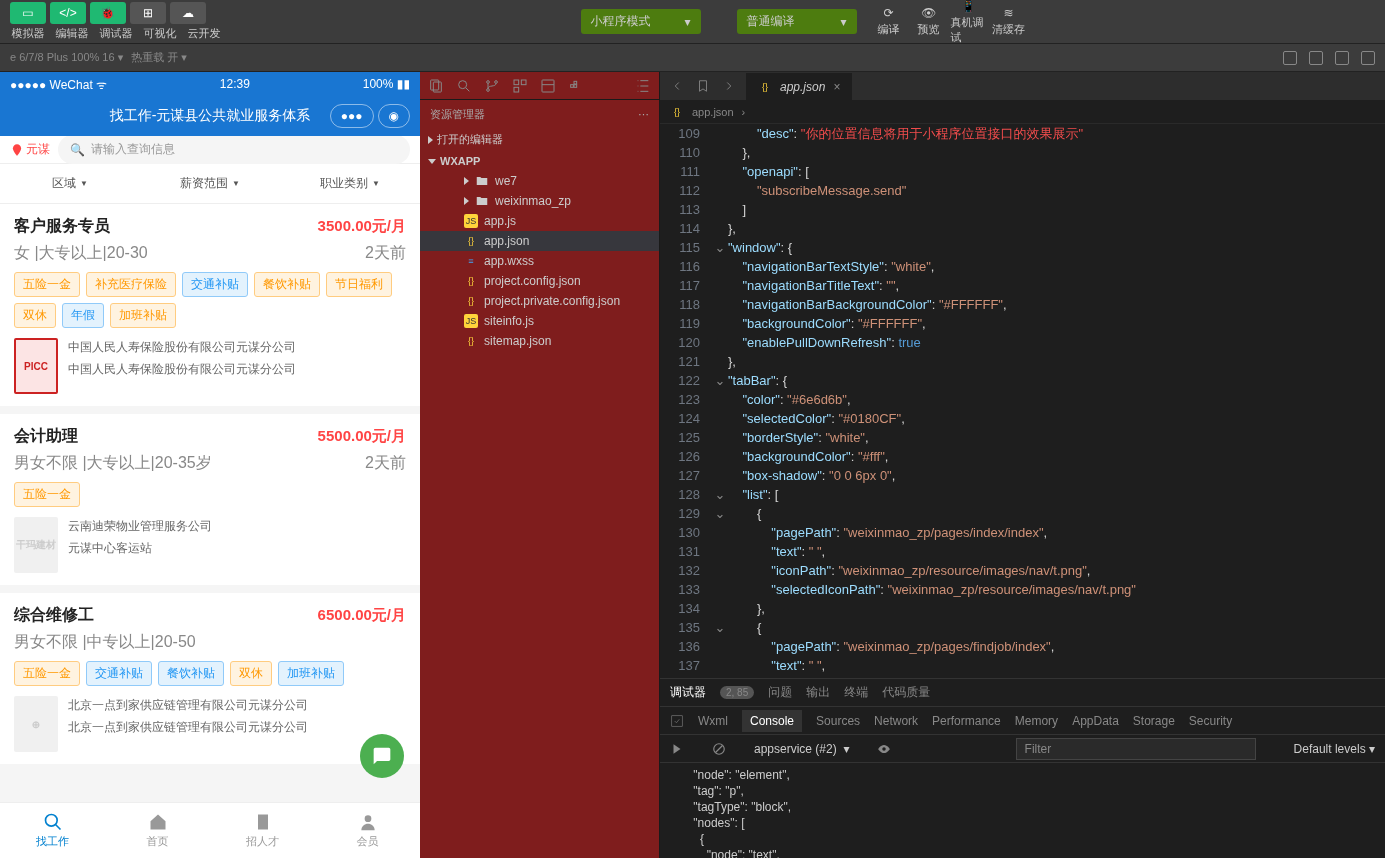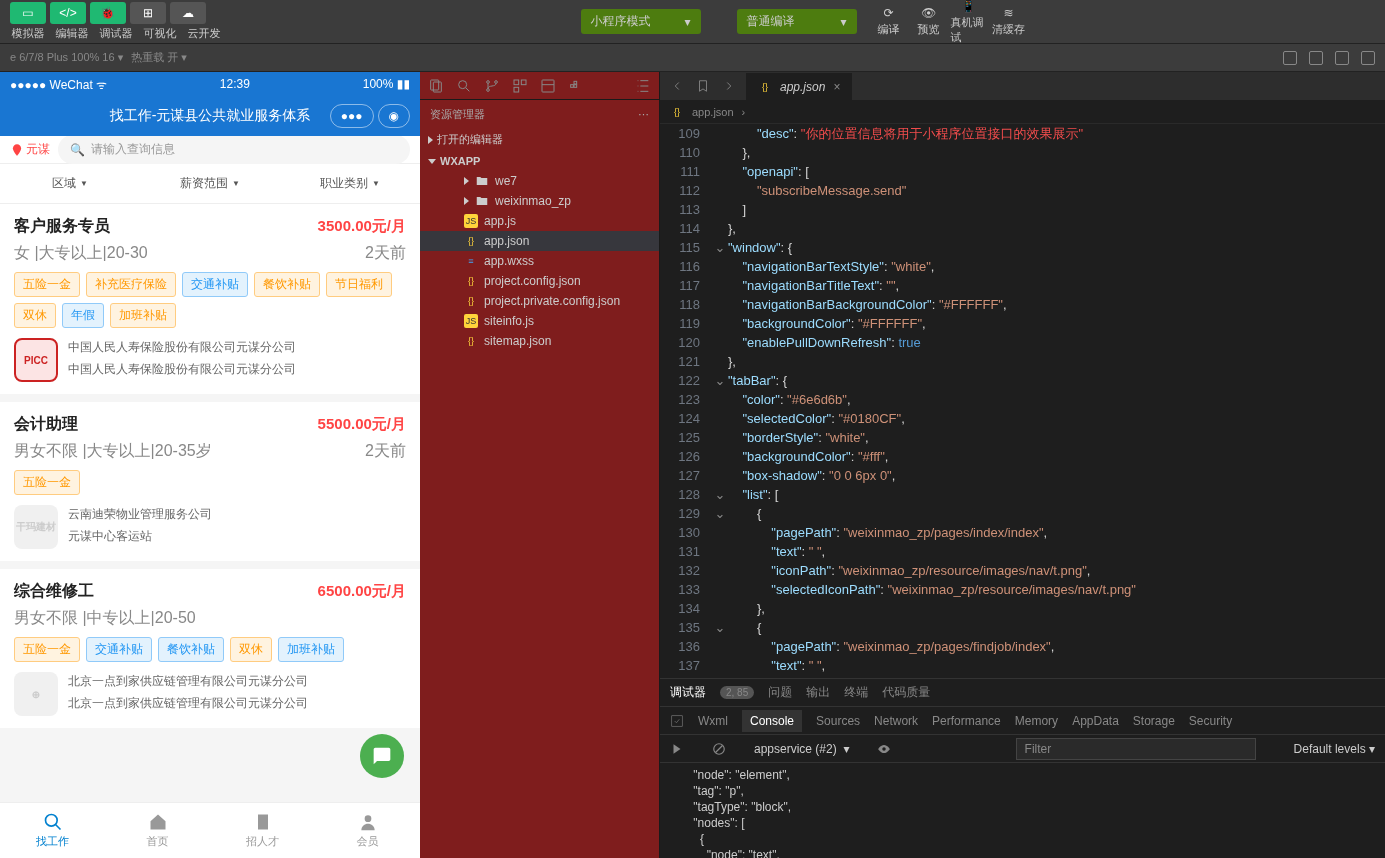--- a/index.html
+++ b/index.html
@@ -43,21 +43,21 @@
 .job { background: #fff; padding: 12px 14px; margin-bottom: 8px; }
 .job-head { display: flex; justify-content: space-between; align-items: baseline; }
 .job-title { font-size: 16px; font-weight: 600; color: #222; }
 .job-salary { color: #ff4444; font-weight: 600; font-size: 15px; }
 .job-meta { display: flex; justify-content: space-between; color: #888; margin-top: 6px; font-size: 16px; }
 .tags { display: flex; flex-wrap: wrap; gap: 6px; margin-top: 8px; }
 .tag { padding: 3px 8px; border-radius: 3px; font-size: 12px; }
 .tag-orange { background: #fff3e0; color: #ff9800; border: 1px solid #ffcc80; }
 .tag-blue { background: #e3f2fd; color: #2196f3; border: 1px solid #90caf9; }
 .company { display: flex; align-items: flex-start; gap: 10px; margin-top: 10px; }
-.clogo { width: 44px; height: 44px; border-radius: 8px; background: #f0f0f0; display: flex; align-items: center; justify-content: center; font-size: 10px; font-weight: bold; flex-shrink: 0; }
+.clogo { width: 44px; height: 56px; border-radius: 2px; background: #f0f0f0; display: flex; align-items: center; justify-content: center; font-size: 10px; font-weight: bold; flex-shrink: 0; }
 .clogo-red { background: #fce4e4; color: #c22; border: 2px solid #c22; }
 .ctext { flex: 1; color: #666; font-size: 12px; line-height: 1.5; }
 .ctext div { margin-bottom: 4px; }
 .fab { position: absolute; right: 16px; bottom: 80px; width: 44px; height: 44px; background: #4caf50; border-radius: 50%; display: flex; align-items: center; justify-content: center; }
 .tabbar { height: 56px; background: #fff; border-top: 1px solid #eee; display: flex; }
 .tab { flex: 1; display: flex; flex-direction: column; align-items: center; justify-content: center; color: #999; gap: 2px; cursor: pointer; }
 .tab.active { color: #0180cf; }
 .tab svg { width: 20px; height: 20px; fill: currentColor; }
 .tab span { font-size: 11px; }
 

